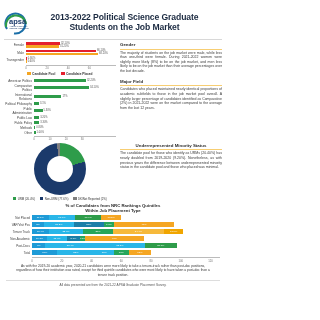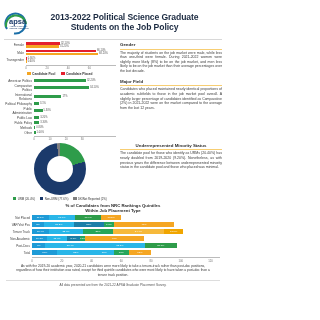--- a/index.html
+++ b/index.html
@@ -70,21 +70,21 @@
       <svg width="30" height="24" viewBox="0 0 60 48">
         <path d="M8 34 a20 20 0 1 1 14 9" fill="none" stroke="#1B6FA8" stroke-width="4"></path>
         <path d="M6 30 a20 20 0 0 1 40 -6" fill="none" stroke="#2E9C4A" stroke-width="4"></path>
         <text x="12" y="24" font-family="Liberation Sans, sans-serif" font-size="15" font-weight="bold" fill="#1B3A6B">apsa</text>
         <text x="13" y="30" font-family="Liberation Sans, sans-serif" font-size="3.4" fill="#1B3A6B">AMERICAN POLITICAL</text>
         <text x="13" y="34" font-family="Liberation Sans, sans-serif" font-size="3.4" fill="#1B3A6B">SCIENCE ASSOCIATION</text>
       </svg>
     </div>
     <div class="title-wrap">
       <div class="title-line">2013-2022 Political Science Graduate</div>
-      <div class="title-line">Students on the Job Policy</div>
+      <div class="title-line">Students on the Job Market</div>
     </div>
   </div>
   <div class="hr-top"></div>
 
   <div class="section">
     <div class="chart-col" style="width:112px">
       <div class="hbars" id="gender-bars">
           <div class="row">
             <div class="rlabel">Female</div>
             <div class="rbars">

